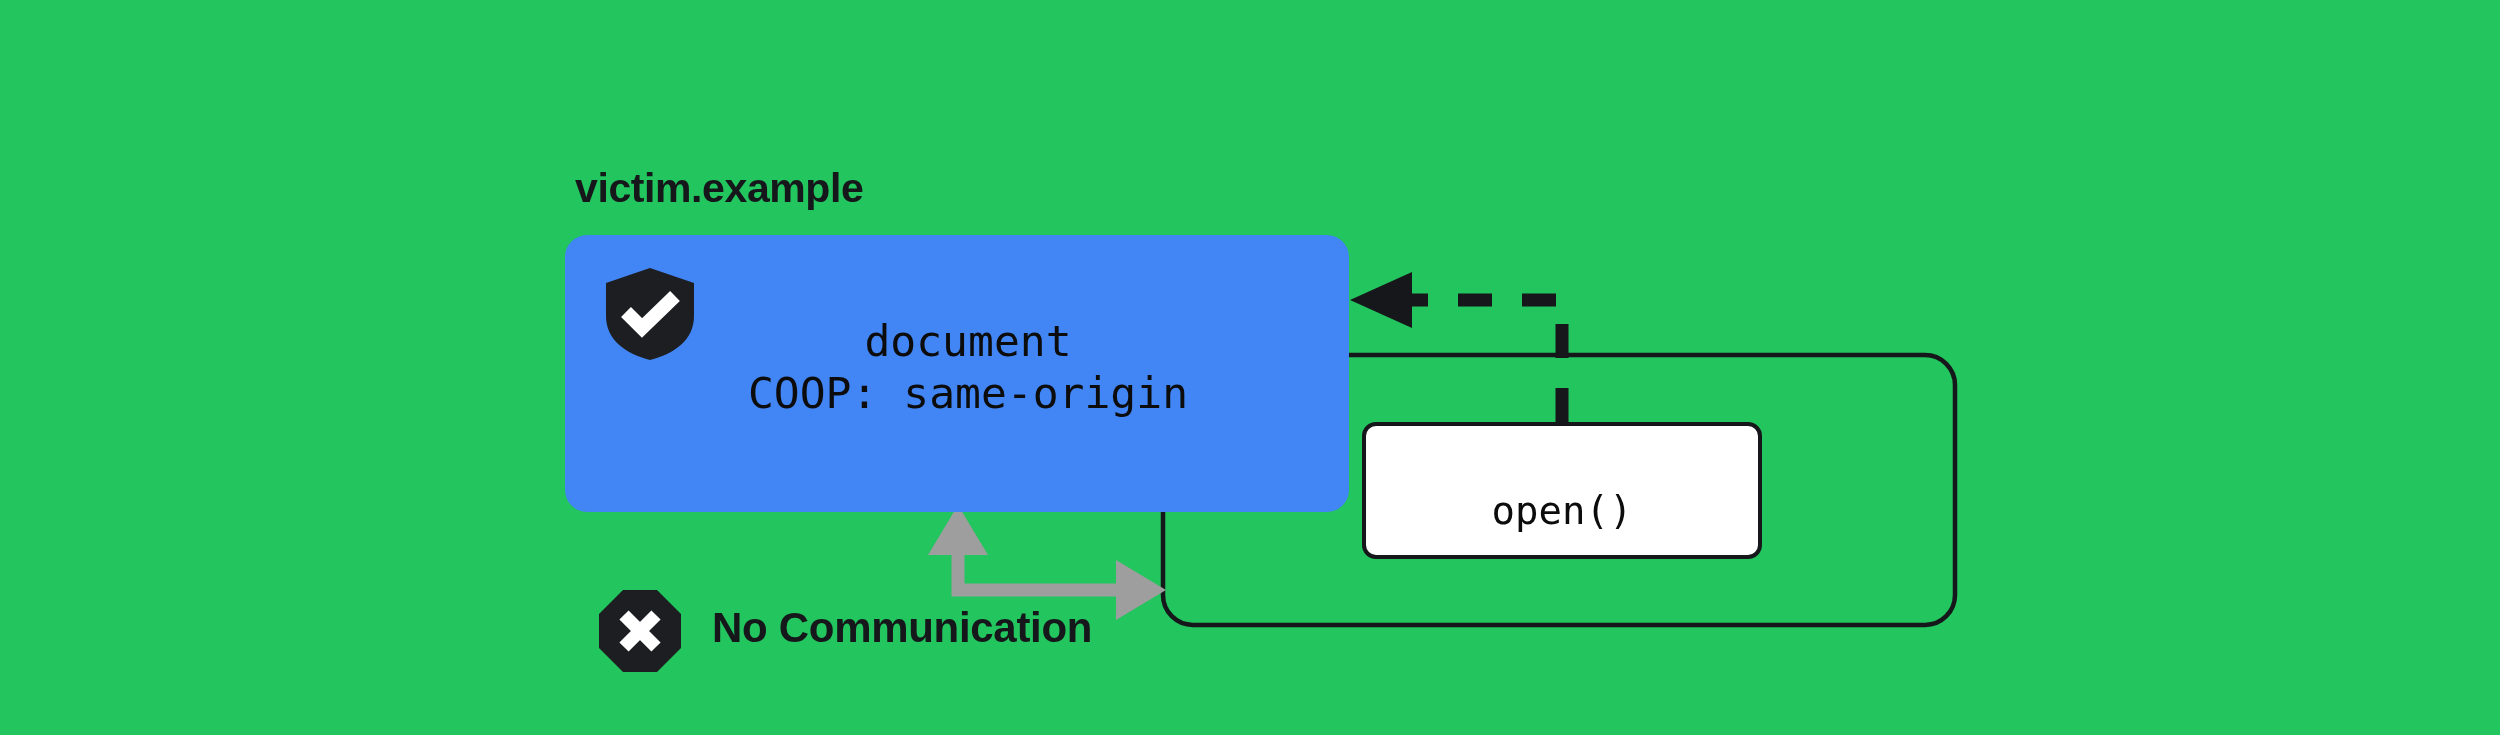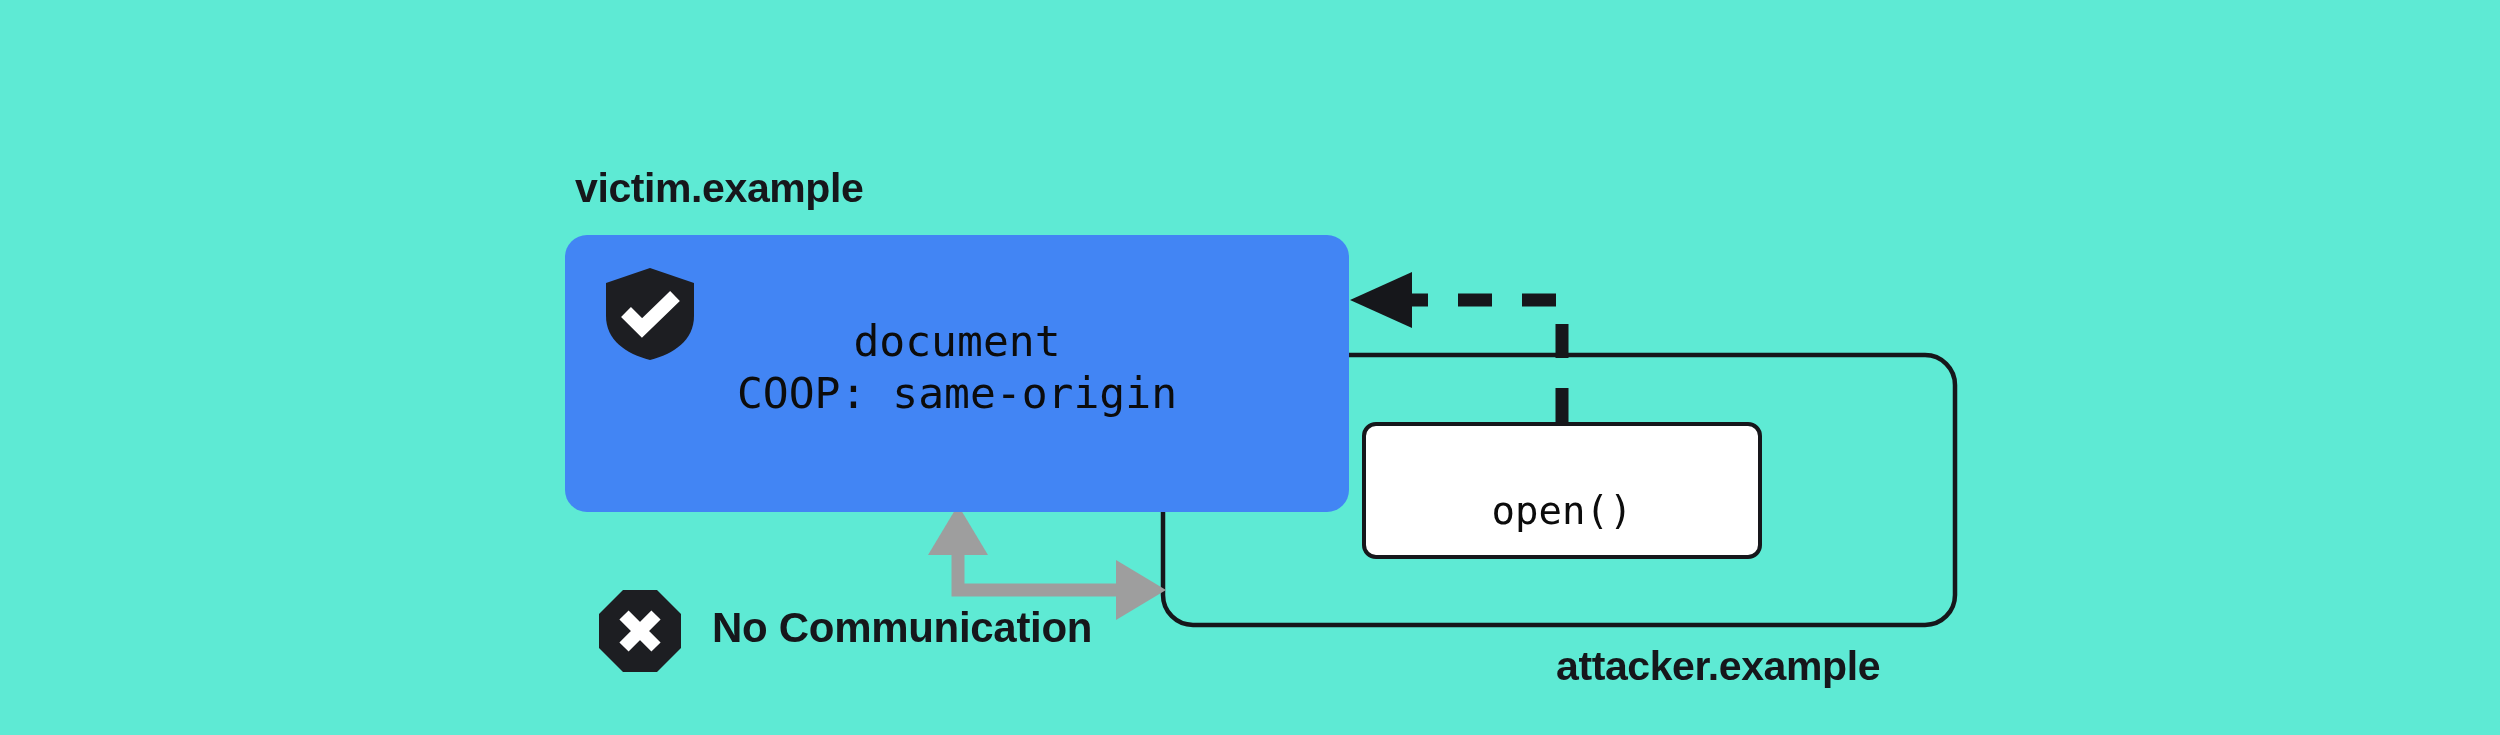--- a/index.html
+++ b/index.html
@@ -7,21 +7,21 @@
     padding: 0;
     background: #ffffff;
   }
   body {
     font-family: "Liberation Sans", sans-serif;
   }
   #canvas {
     position: relative;
     width: 2500px;
     height: 735px;
-    background: #5eead4;
+    background: #22c55e;
     overflow: hidden;
   }
   .layer {
     position: absolute;
     top: 0;
     left: 0;
     width: 2500px;
     height: 735px;
   }
 
@@ -55,20 +55,21 @@
     left: 565px;
     top: 315px;
     width: 784px;
     text-align: center;
     font-family: "DejaVu Sans Mono", "Liberation Mono", monospace;
     font-size: 43px;
     line-height: 1.22;
     color: #0c0c0c;
     letter-spacing: 0px;
     white-space: pre;
+    padding-left: 11px;
   }
 
   
   #open-box {
     position: absolute;
     left: 1362px;
     top: 422px;
     width: 400px;
     height: 137px;
     border: 4px solid #16171b;
@@ -153,15 +154,14 @@
 
   <div class="icon-box" id="nocomm-icon-wrap">
     <svg viewBox="0 0 82 82" width="82" height="82" xmlns="http://www.w3.org/2000/svg">
       <polygon points="24,0 58,0 82,24 82,58 58,82 24,82 0,58 0,24" fill="#1d1e22"></polygon>
       <path d="M 25 25 L 57 57 M 57 25 L 25 57" stroke="#ffffff" stroke-width="13" stroke-linecap="butt"></path>
     </svg>
   </div>
 
   <div id="nocomm-text">No Communication</div>
 
-  <div class="origin-label" id="attacker-label">attacker.example</div>
 
 </div>
 
 </body></html>

